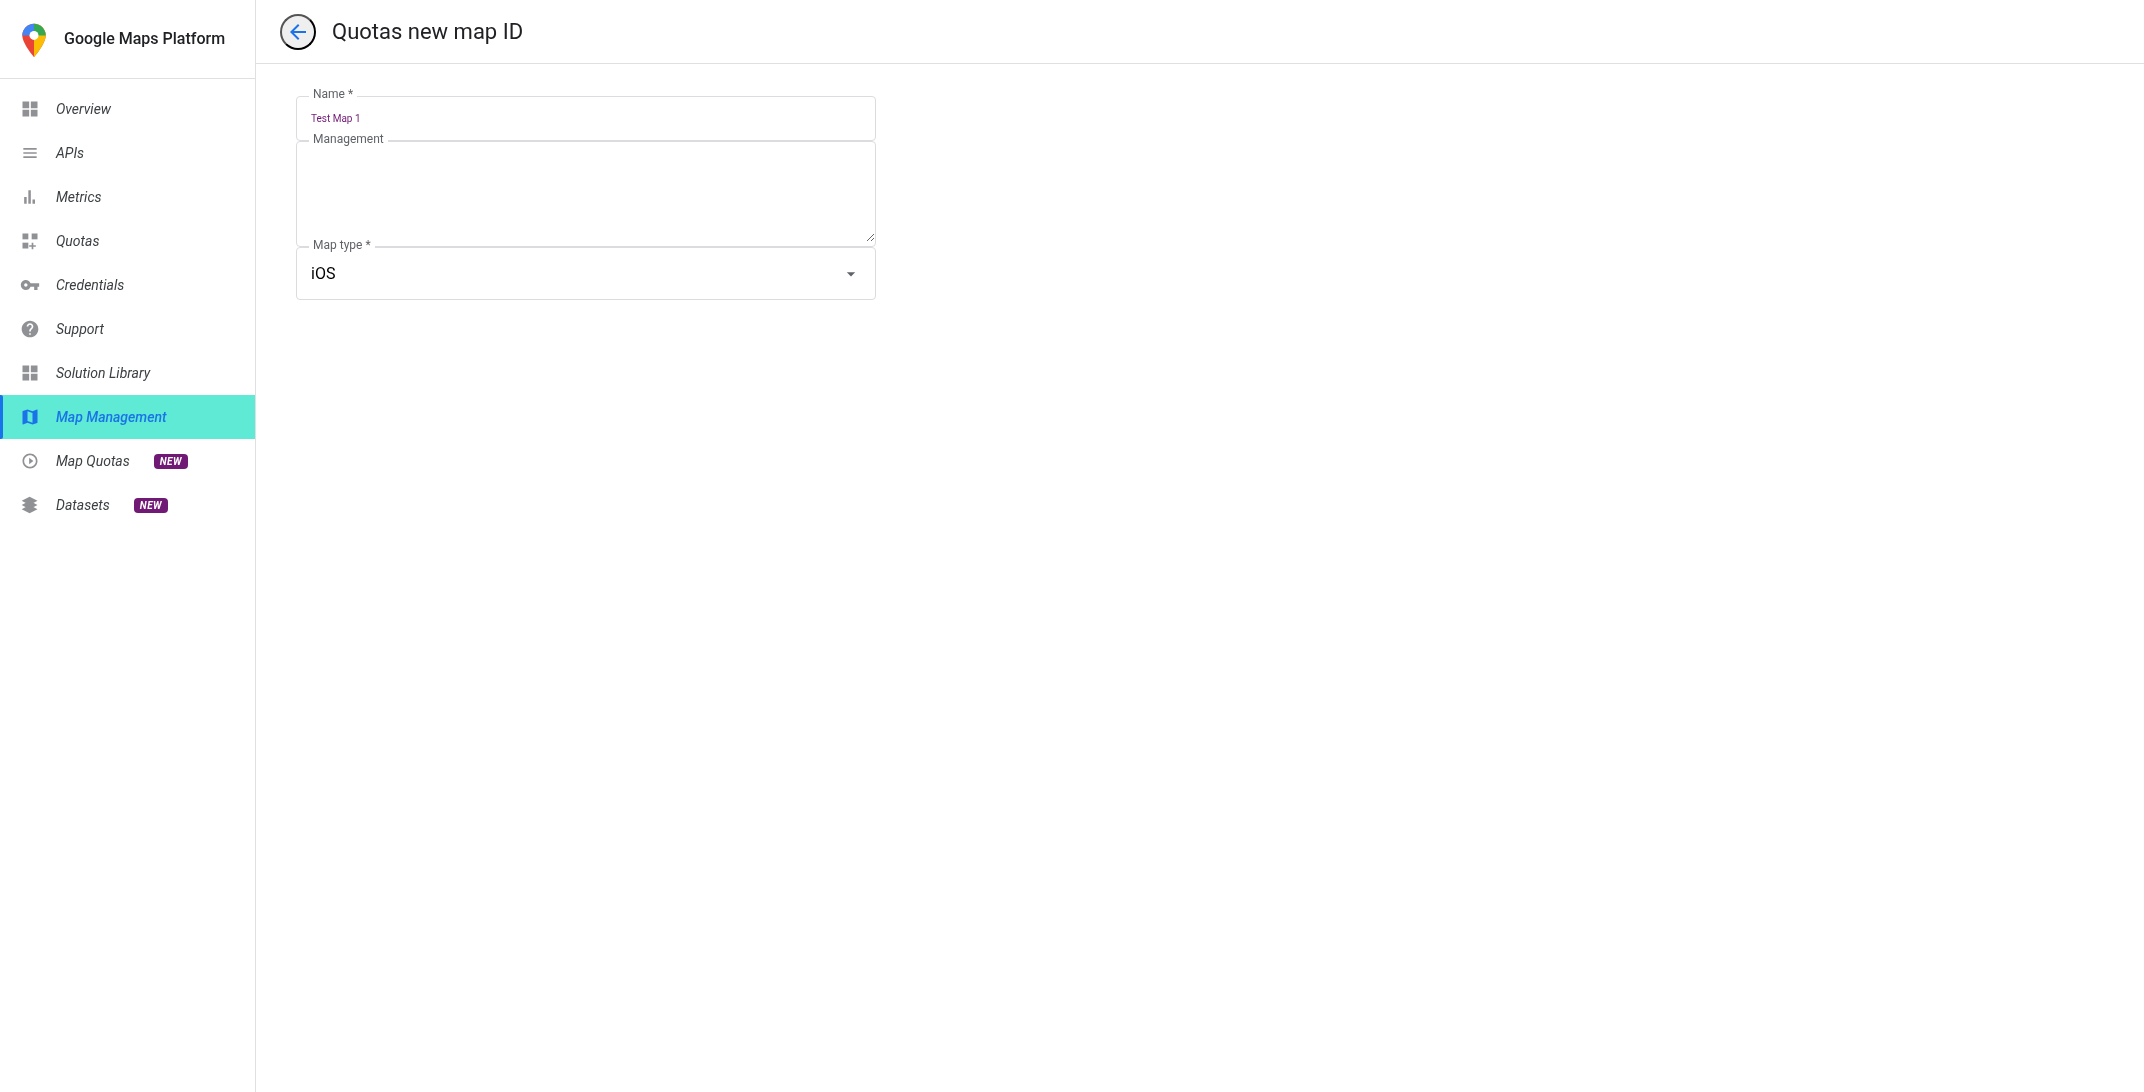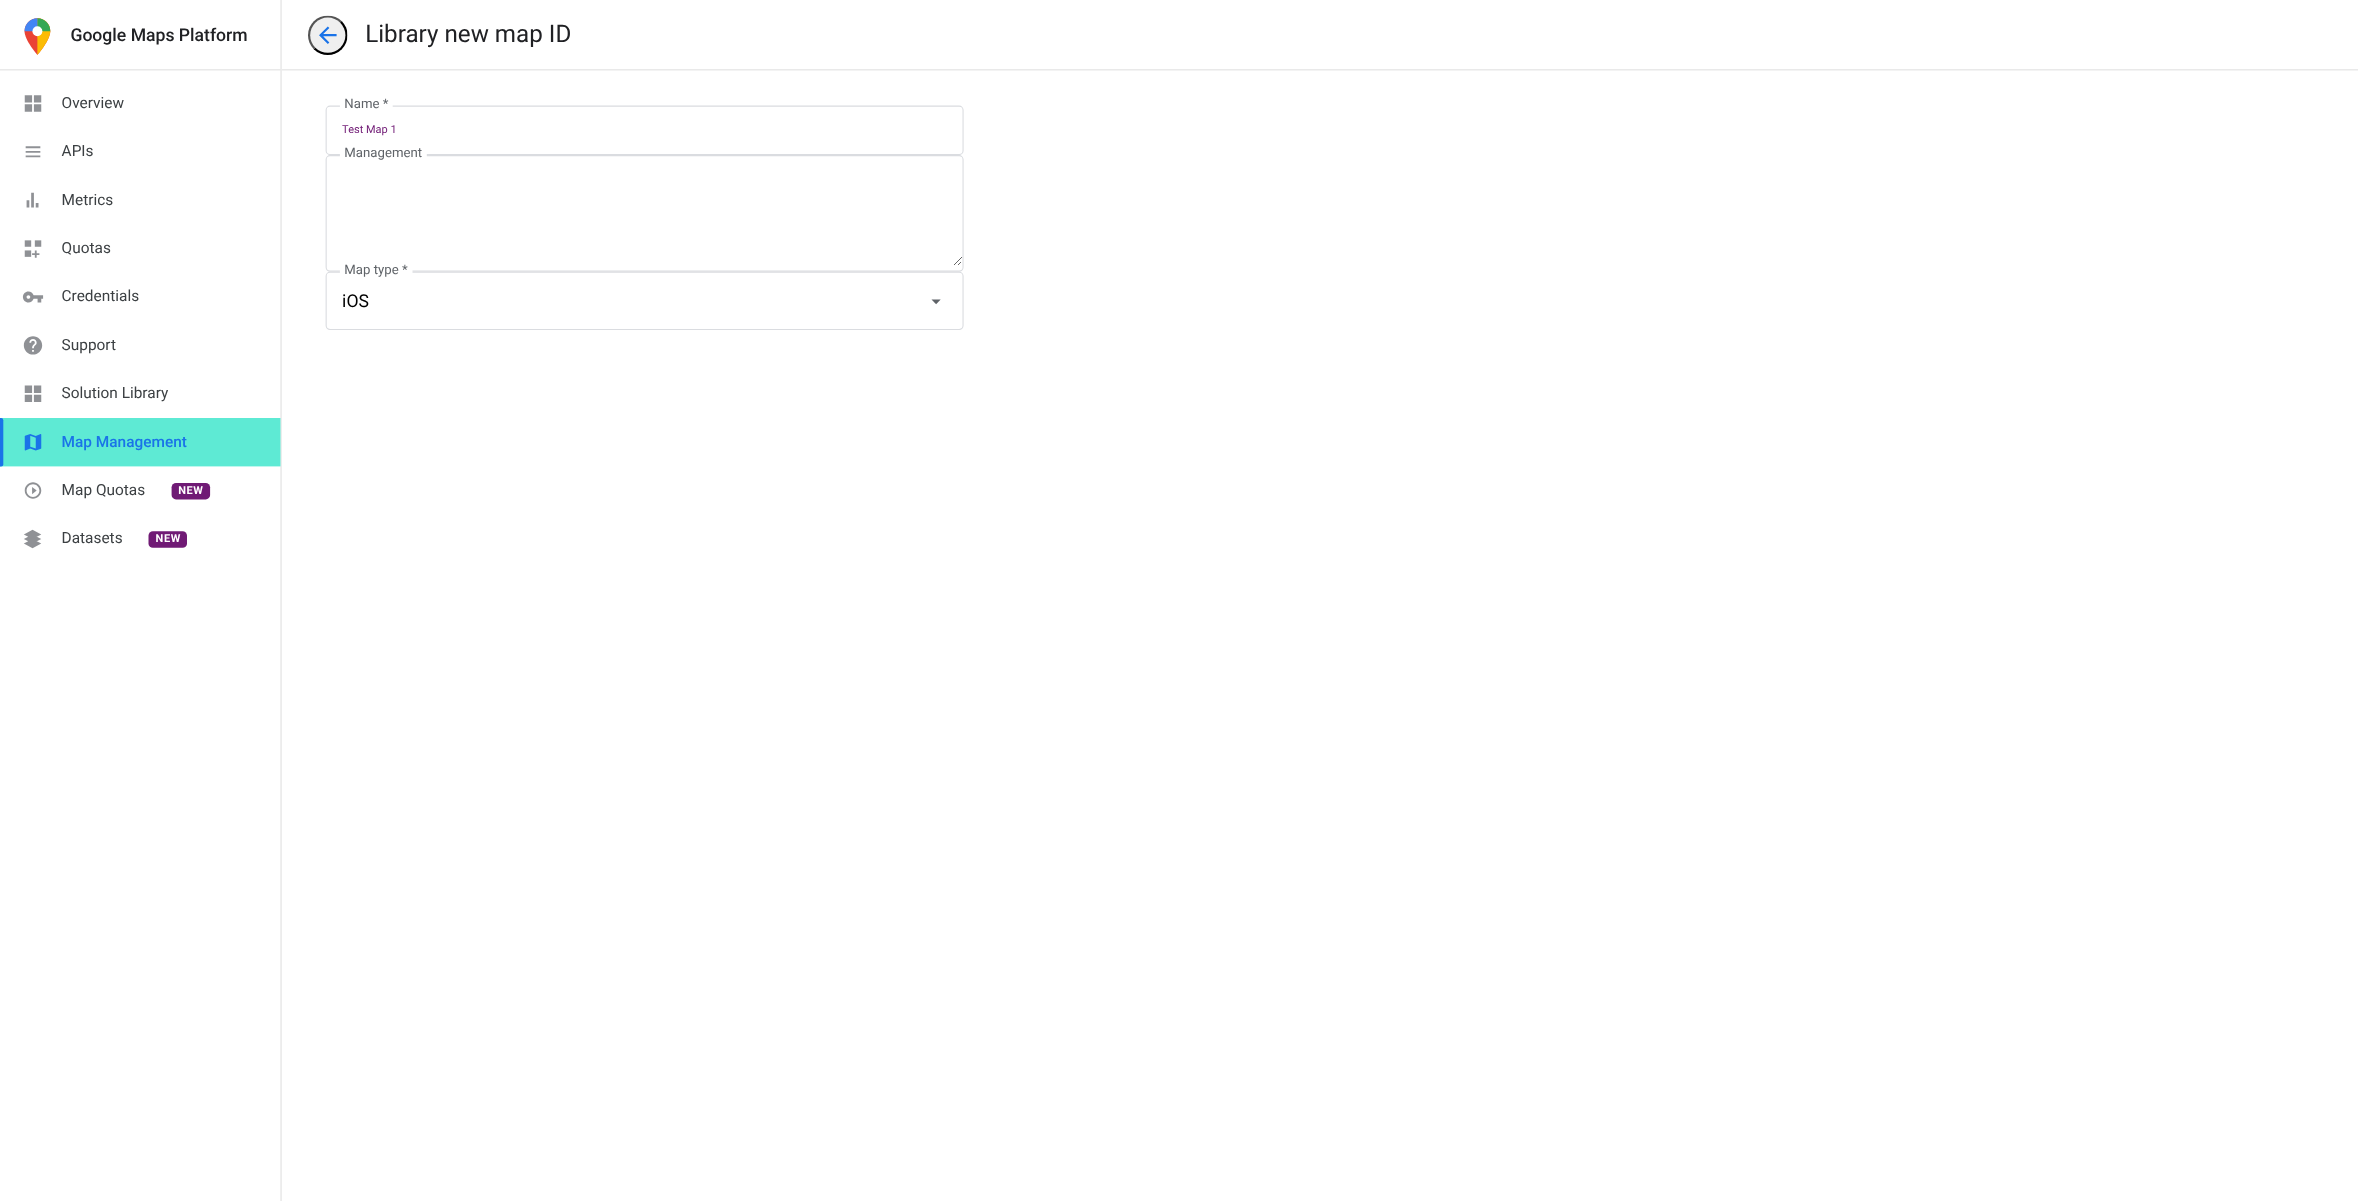--- a/index.html
+++ b/index.html
@@ -14,40 +14,41 @@
       flex-direction: column;
       background: #fff;
       height: 100%;
     }
 
     .sidebar-header {
       display: flex;
       align-items: center;
       padding: 12px 16px;
       border-bottom: 1px solid #e0e0e0;
-      height: 64px;
+      height: 79px;
     }
 
     .logo-icon {
       width: 36px;
       height: 36px;
       margin-right: 12px;
       flex-shrink: 0;
     }
 
     .sidebar-title {
       font-size: 16px;
       font-weight: 500;
       color: #202124;
       line-height: 1.2;
     }
 
     .sidebar-nav {
       padding: 8px 0;
       flex: 1;
+      font-style: italic;
     }
 
     .nav-item {
       display: flex;
       align-items: center;
       padding: 12px 20px;
       cursor: pointer;
       border-radius: 0;
       font-size: 14px;
       color: #3c4043;
@@ -326,21 +327,21 @@
   </nav>
 </aside>
 
 <main class="main-content">
   <div class="top-bar">
     <button class="back-btn" title="Go back">
       <svg width="24" height="24" viewBox="0 0 24 24" fill="#1a73e8">
         <path d="M20 11H7.83l5.59-5.59L12 4l-8 8 8 8 1.41-1.41L7.83 13H20v-2z"></path>
       </svg>
     </button>
-    <h1 class="page-title">Library new map ID</h1>
+    <h1 class="page-title">Quotas new map ID</h1>
   </div>
 
   <div class="form-area">
 
     <div class="form-group">
       <div class="field-container">
         <span class="field-label">Name *</span>
         <input type="text" class="field-input" value="Test Map 1" style="">
       </div>
     </div>

